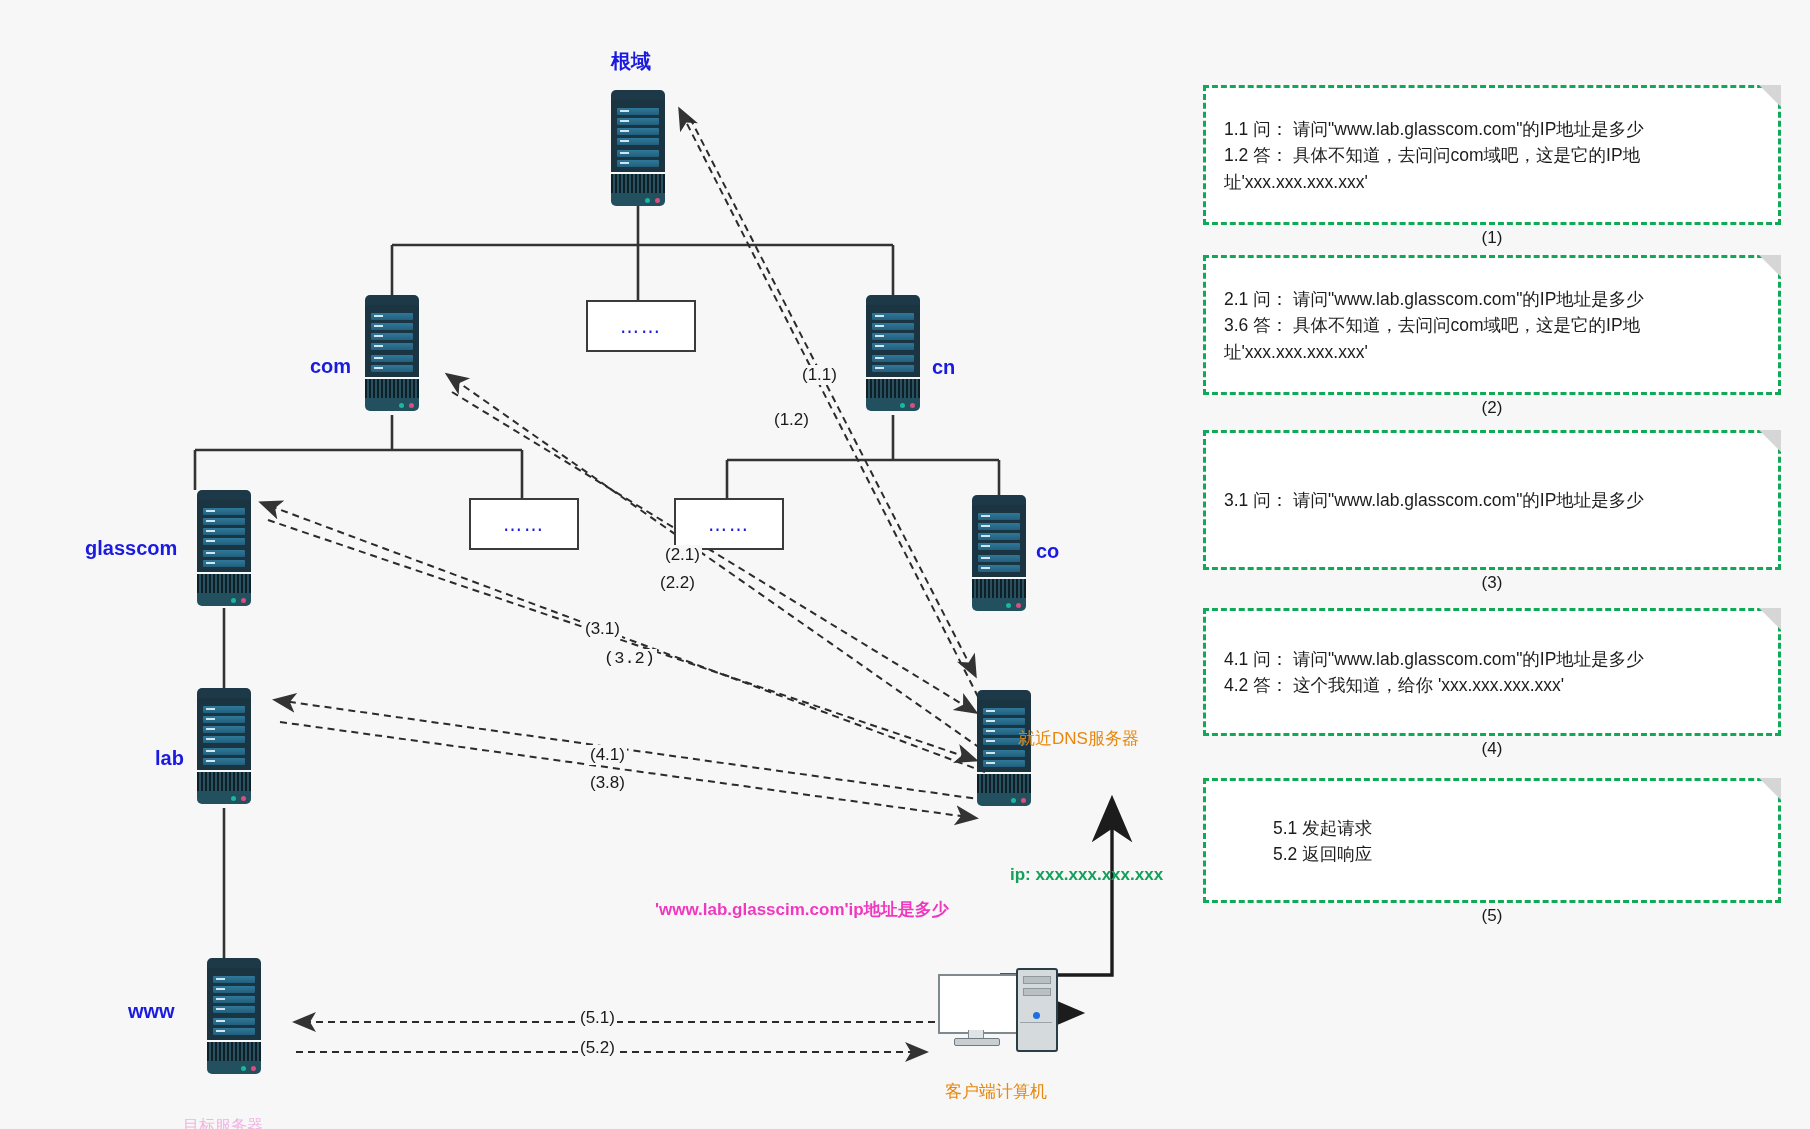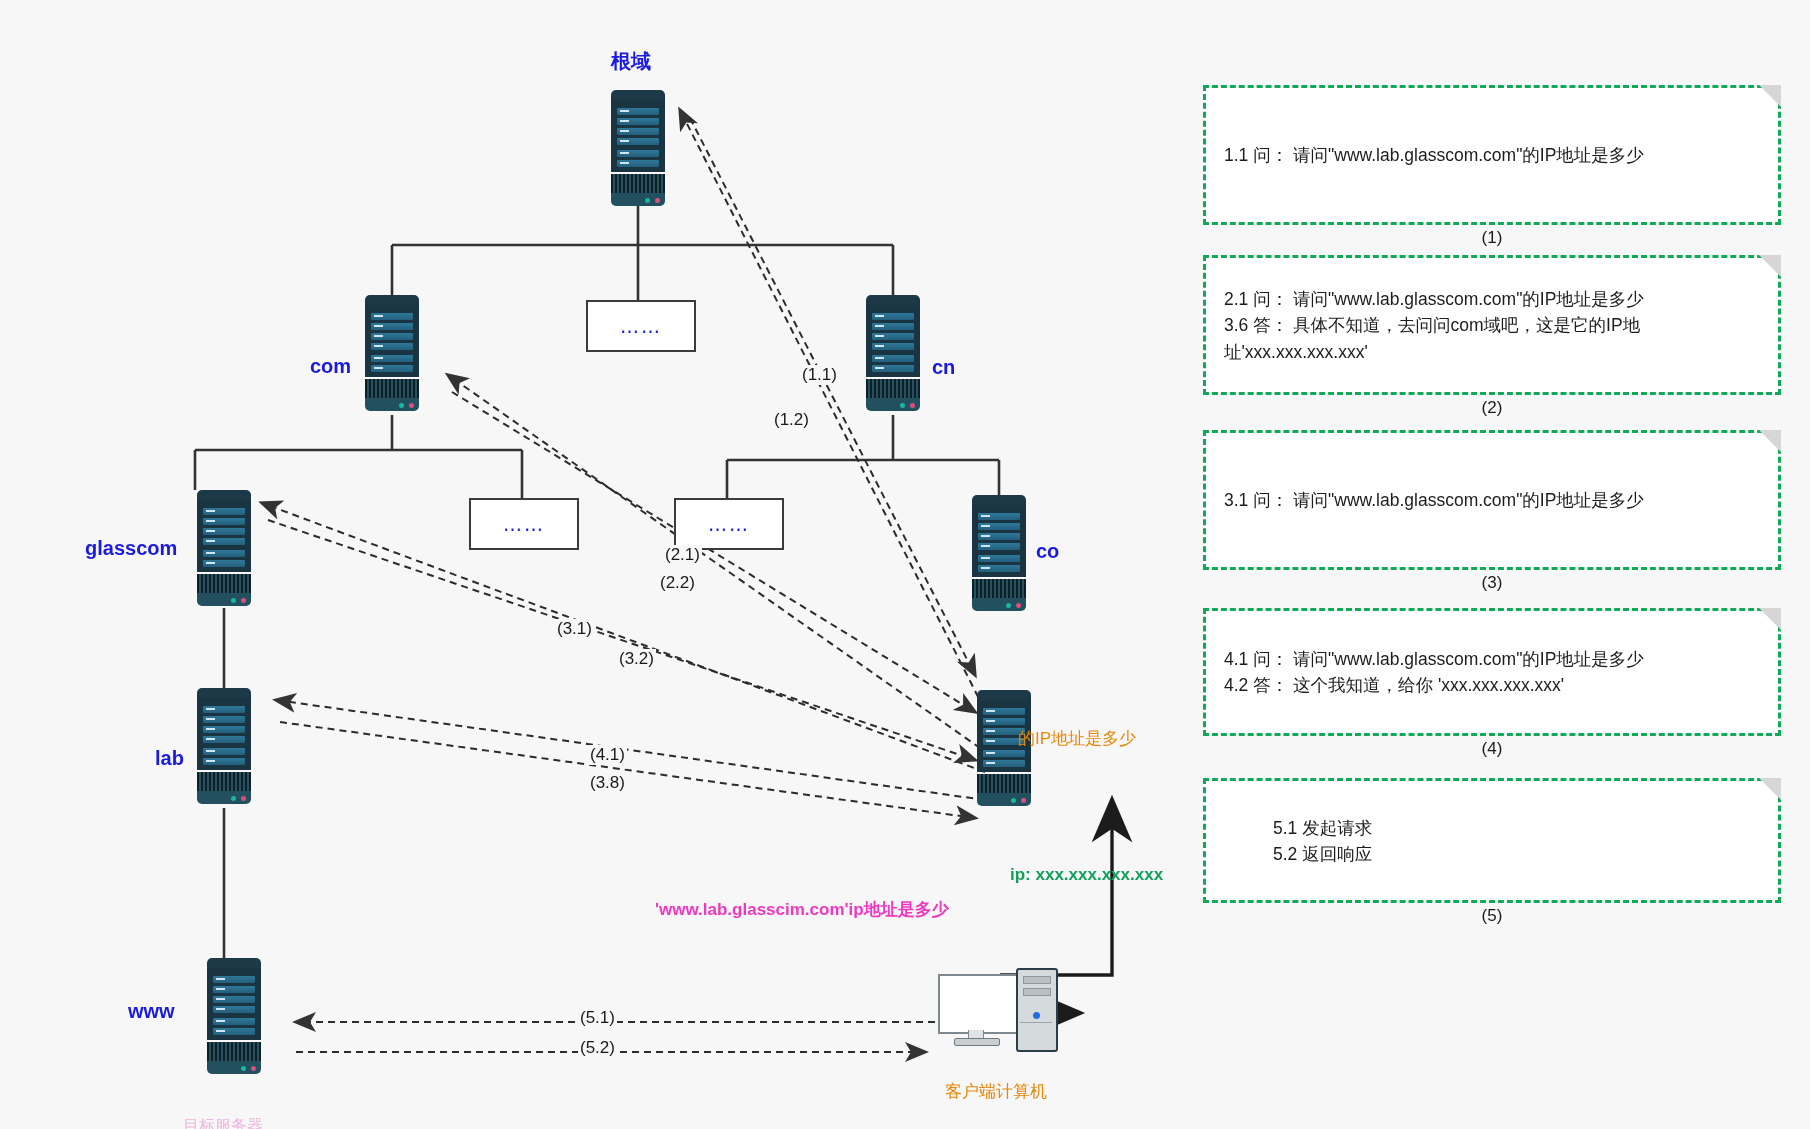--- a/index.html
+++ b/index.html
@@ -246,21 +246,21 @@
       <div class="bay" style="top:28px;"></div>
     <div class="bay" style="top:38px;"></div>
       <div class="bay" style="top:48px;"></div>
     <div class="bay" style="top:60px;"></div>
       <div class="bay" style="top:70px;"></div>
     <div class="vent"></div>
       <div class="foot"></div>
     <div class="led g"></div>
       <div class="led r"></div>
   </div>
-  <div class="caption-orange" style="left:1018px;top:727px;">的IP地址是多少</div>
+  <div class="caption-orange" style="left:1018px;top:727px;">就近DNS服务器</div>
 
   <div class="ebox" style="left:586px;top:300px;width:106px;height:48px;">
     <span>……</span>
   </div>
   <div class="ebox" style="left:469px;top:498px;width:106px;height:48px;">
     <span>……</span>
   </div>
   <div class="ebox" style="left:674px;top:498px;width:106px;height:48px;">
     <span>……</span>
   </div>
@@ -278,31 +278,32 @@
   </div>
   <div class="caption-orange" style="left:945px;top:1080px;">客户端计算机</div>
 
   <div class="magenta" style="left:655px;top:898px;text-align:center;">'www.lab.glasscim.com'ip地址是多少</div>
   <div class="greenip" style="left:1010px;top:865px;">ip: xxx.xxx.xxx.xxx</div>
 
   <div class="steptag" style="left:800px;top:365px;">(1.1)</div>
   <div class="steptag" style="left:772px;top:410px;">(1.2)</div>
   <div class="steptag" style="left:663px;top:545px;">(2.1)</div>
   <div class="steptag" style="left:658px;top:573px;">(2.2)</div>
-  <div class="steptag" style="left:555px;top:619px;">(3.1)</div>
-  <div class="steptag" style="left:617px;top:649px;">(3.2)</div>
+  <div class="steptag" style="left:583px;top:619px;">(3.1)</div>
+  <div class="steptag" style="left:602px;top:649px;font-family:Liberation Mono, monospace;">(3.2)</div>
   <div class="steptag" style="left:588px;top:745px;">(4.1)</div>
   <div class="steptag" style="left:588px;top:773px;">(3.8)</div>
   <div class="steptag" style="left:578px;top:1008px;">(5.1)</div>
   <div class="steptag" style="left:578px;top:1038px;">(5.2)</div>
 
   <div class="note" style="left:1203px;top:85px;width:578px;height:140px;">
     <div class="fold"></div>
     <div class="txt">
       <div>1.1 问： 请问"www.lab.glasscom.com"的IP地址是多少</div>
+      <div>1.2 答： 具体不知道，去问问com域吧，这是它的IP地址'xxx.xxx.xxx.xxx'</div>
     </div>
   </div>
   <div class="note-idx" style="left:1203px;top:228px;width:578px;">(1)</div>
 
   <div class="note" style="left:1203px;top:255px;width:578px;height:140px;">
     <div class="fold"></div>
     <div class="txt">
       <div>2.1 问： 请问"www.lab.glasscom.com"的IP地址是多少</div>
       <div>3.6 答： 具体不知道，去问问com域吧，这是它的IP地址'xxx.xxx.xxx.xxx'</div>
     </div>

